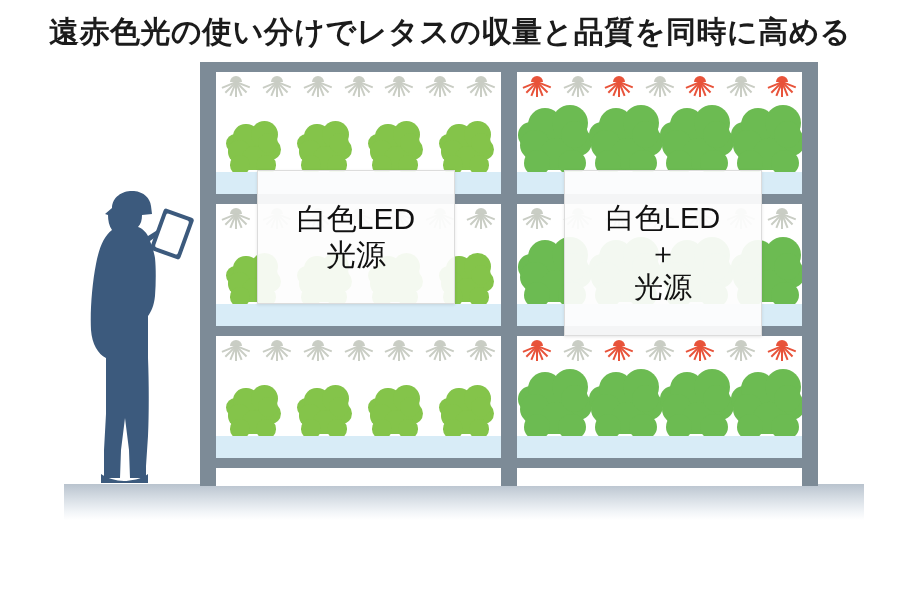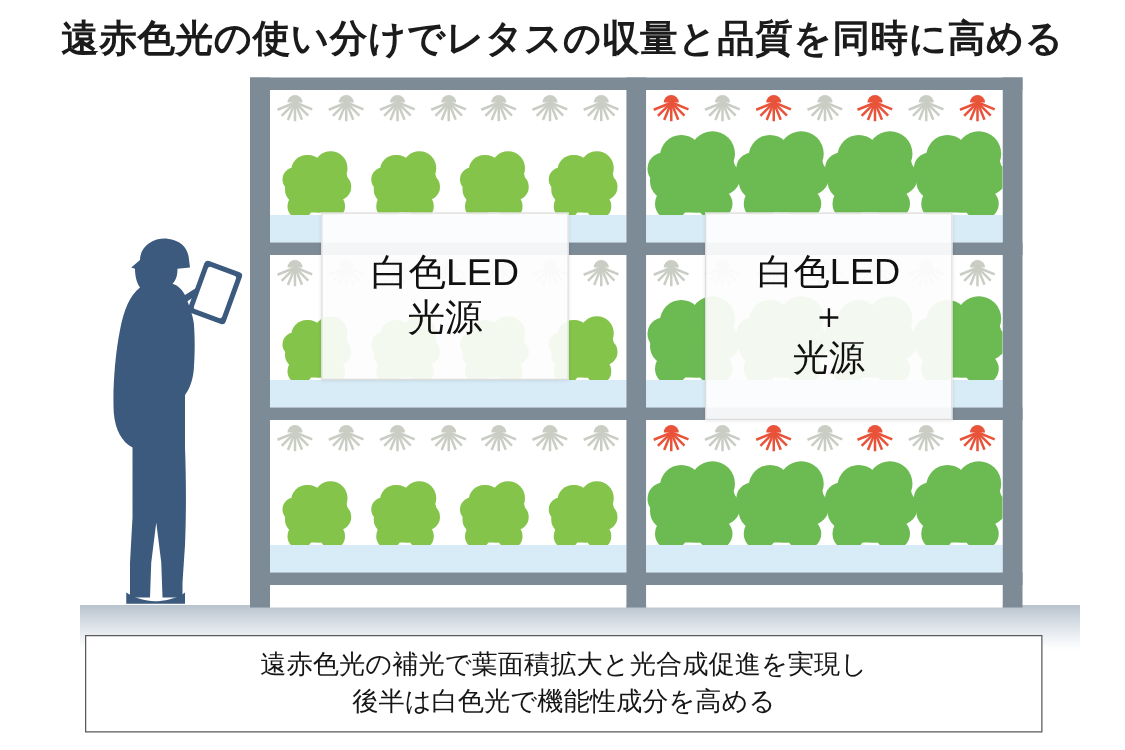--- a/index.html
+++ b/index.html
@@ -852,18 +852,14 @@
   <div class="labelbox" id="label-left">
       <span class="ln">白色LED</span>
       <span class="ln">光源</span>
     </div>
   <div class="labelbox" id="label-right">
       <span class="ln">白色LED</span>
       <span class="ln">＋</span>
       <span class="ln">光源</span>
     </div>
 
-  <div class="caption">
-    <span class="ln">遠赤色光の補光で葉面積拡大と光合成促進を実現し</span>
-    <span class="ln">後半は白色光で機能性成分を高める</span>
-  </div>
 
 </div>
 
 </body></html>

